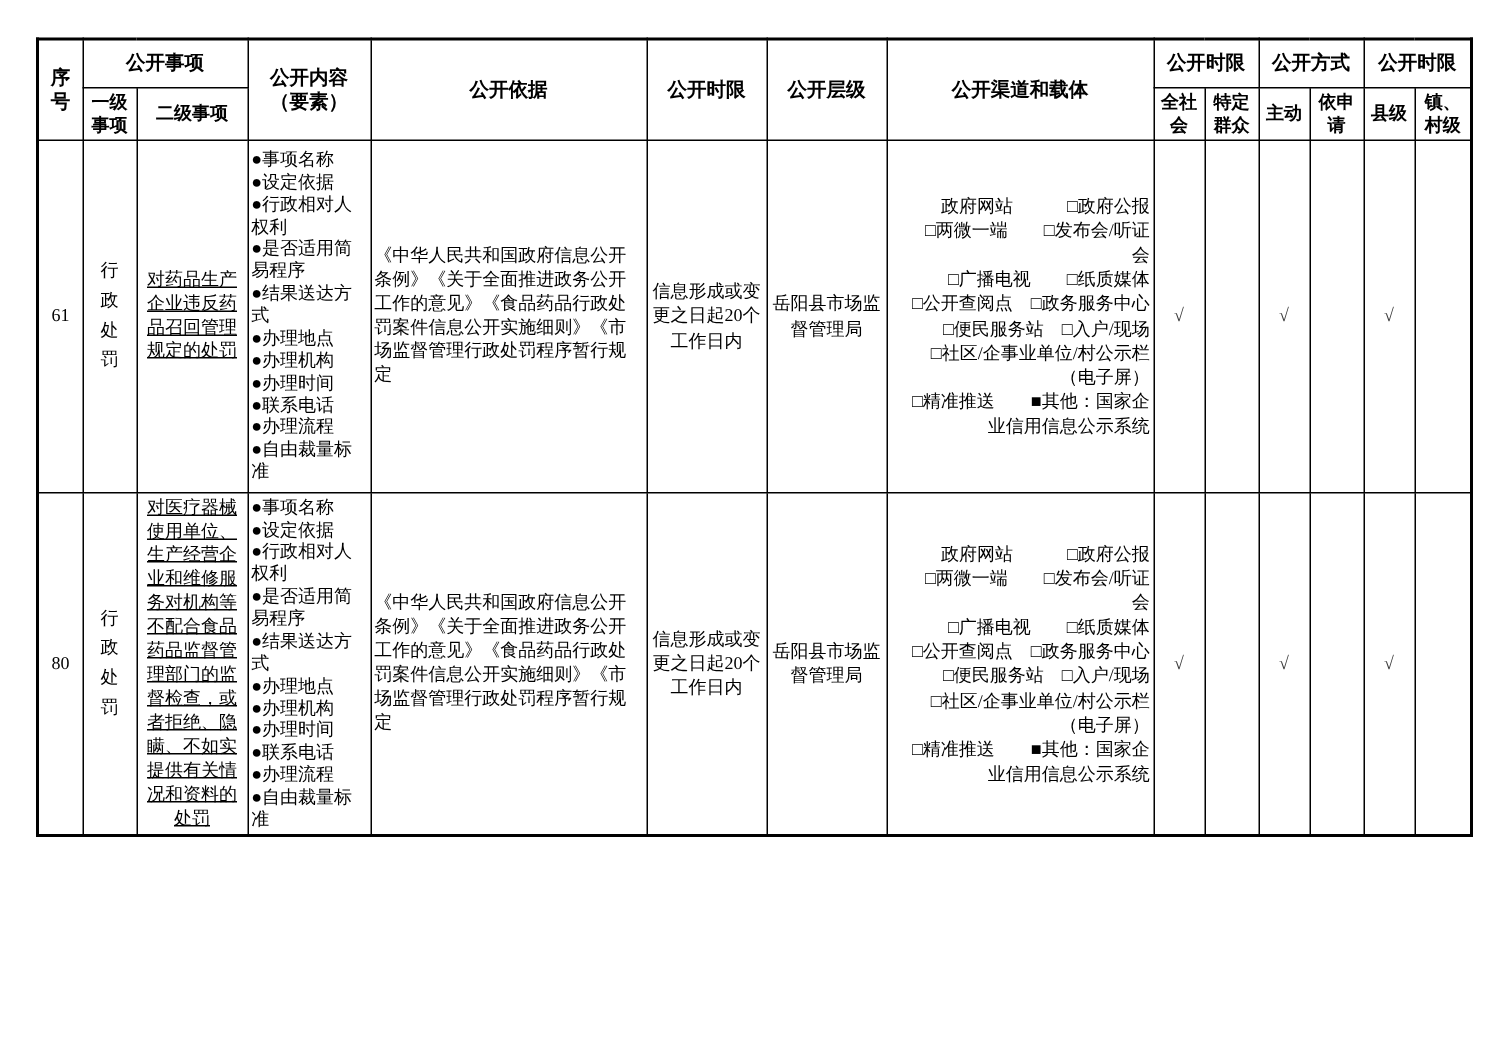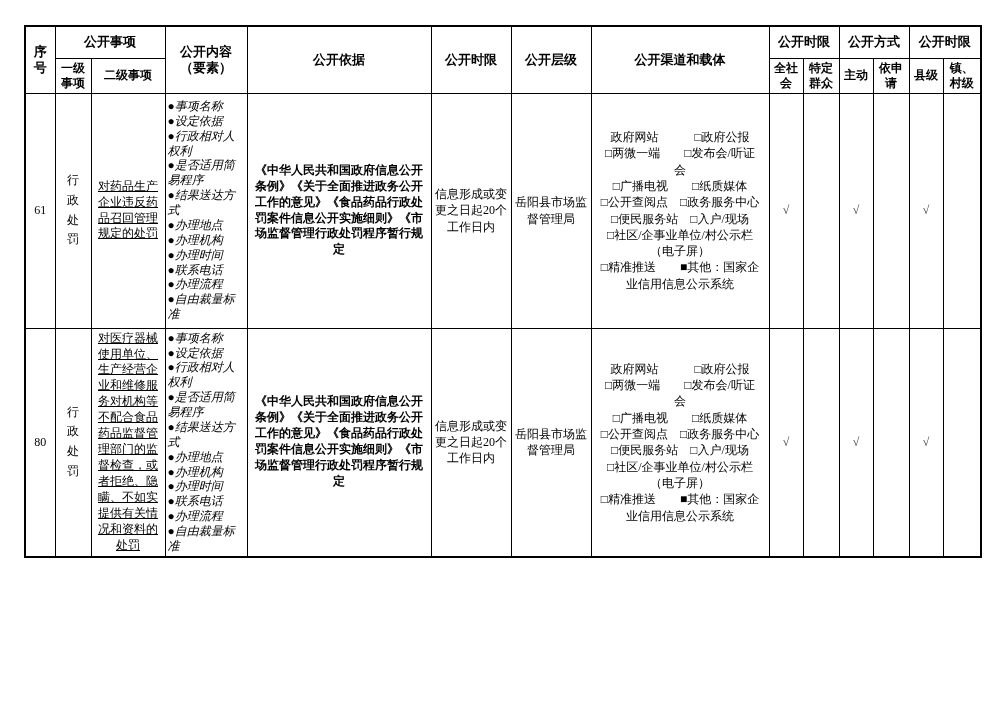--- a/index.html
+++ b/index.html
@@ -18,23 +18,23 @@
   .grid th{
     font-family:"Liberation Sans","DejaVu Sans",sans-serif;
     font-weight:bold;font-size:13px;text-align:center;vertical-align:middle;
     white-space:pre-line;line-height:1.25;padding:2px 1px;
   }
   .grid th.sub{font-size:12px;}
   .grid td{font-size:12px;vertical-align:middle;padding:2px;}
   .td-center{text-align:center;line-height:1.35;word-break:break-all;line-break:anywhere;}
   .td-level2{text-align:center;line-height:1.33;word-break:break-all;line-break:anywhere;padding:2px 3px;text-decoration:underline;}
   .vertical{display:inline-block;width:1em;word-break:break-all;line-break:anywhere;line-height:1.65;text-align:center;}
-  .td-content{text-align:left;white-space:pre-wrap;line-height:1.24;padding:2px 1px 2px 2px;word-break:break-all;line-break:anywhere;font-style:italic;}
-  .td-basis{text-align:center;line-height:1.33;padding:2px 2px;word-break:break-all;line-break:anywhere;font-weight:bold;}
-  .td-channel{text-align:center;white-space:pre-wrap;line-height:1.36;padding:2px 2px 2px 4px;word-break:break-all;line-break:anywhere;}
+  .td-content{text-align:left;white-space:pre-wrap;line-height:1.24;padding:2px 1px 2px 2px;word-break:break-all;line-break:anywhere;}
+  .td-basis{line-height:1.33;padding:2px 2px;word-break:break-all;line-break:anywhere;}
+  .td-channel{text-align:right;white-space:pre-wrap;line-height:1.36;padding:2px 2px 2px 4px;word-break:break-all;line-break:anywhere;}
   .td-check{text-align:center;font-size:11px;color:#3c3c3c;}
   tr.hdr1{height:32px;}
   tr.hdr2{height:30px;}
   tr.body-69{height:235px;}
   tr.body-70{height:229px;}
 </style>
 </head>
 <body>
 
 <div class="page">

